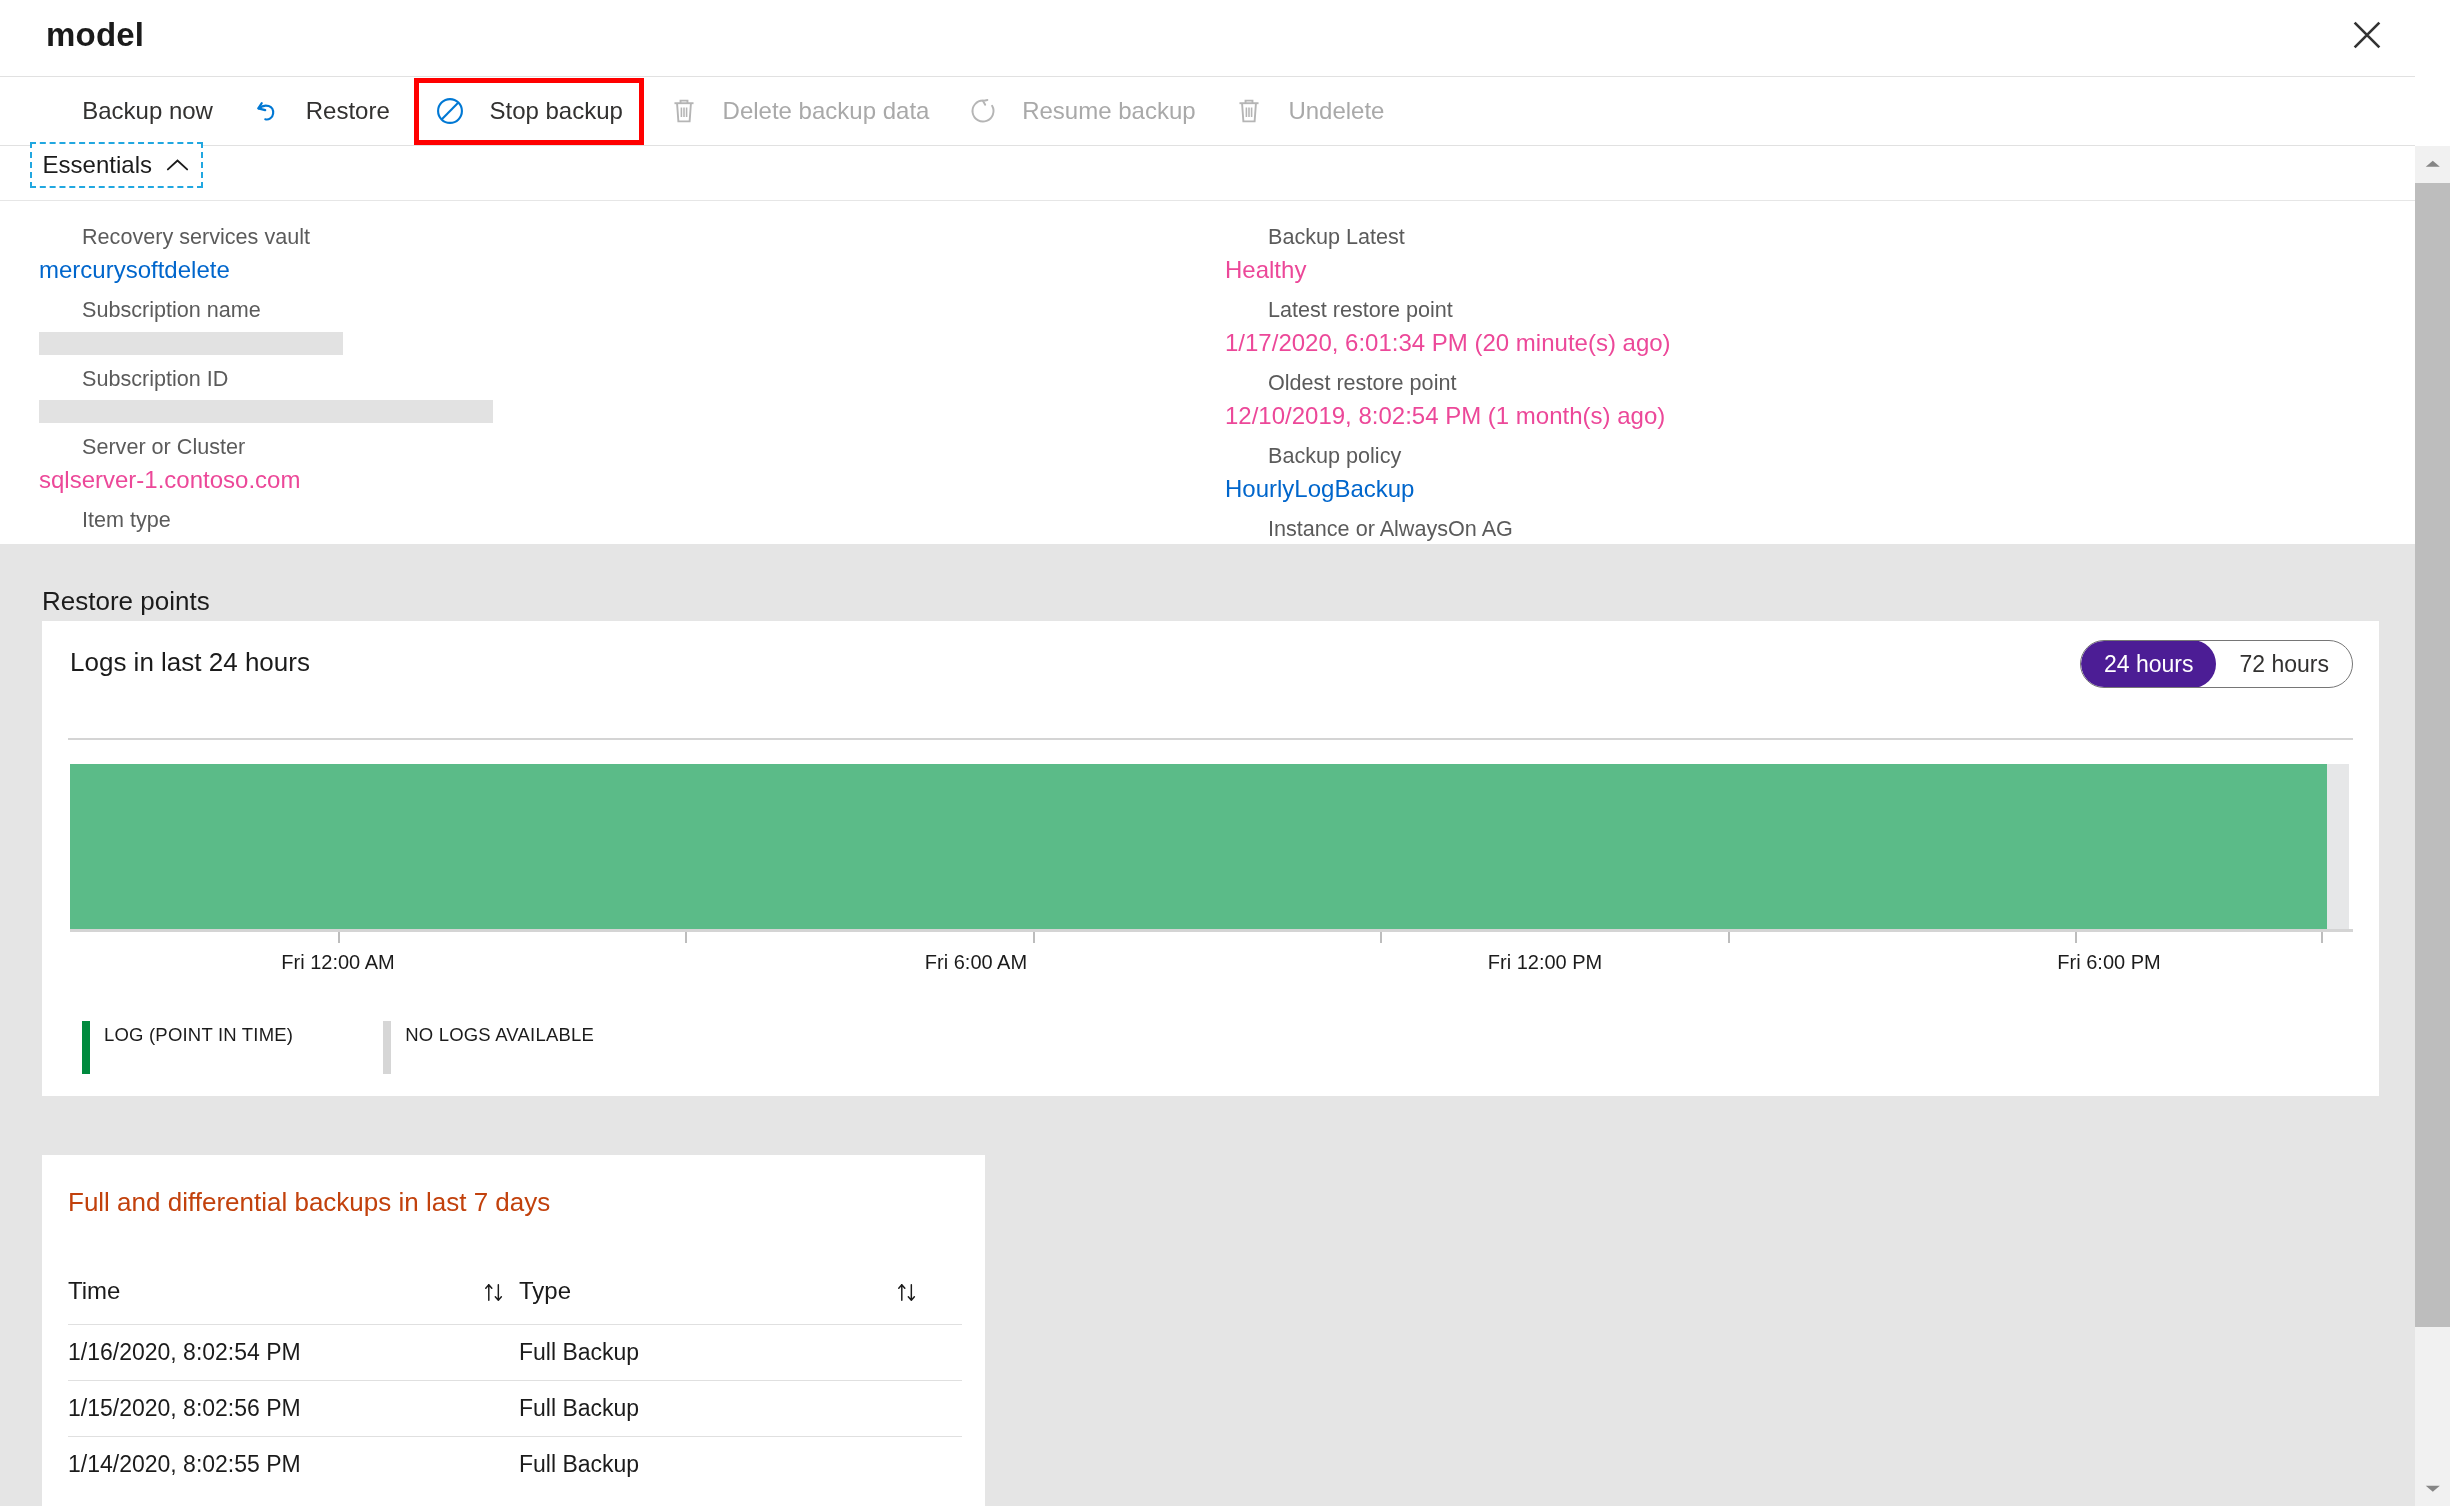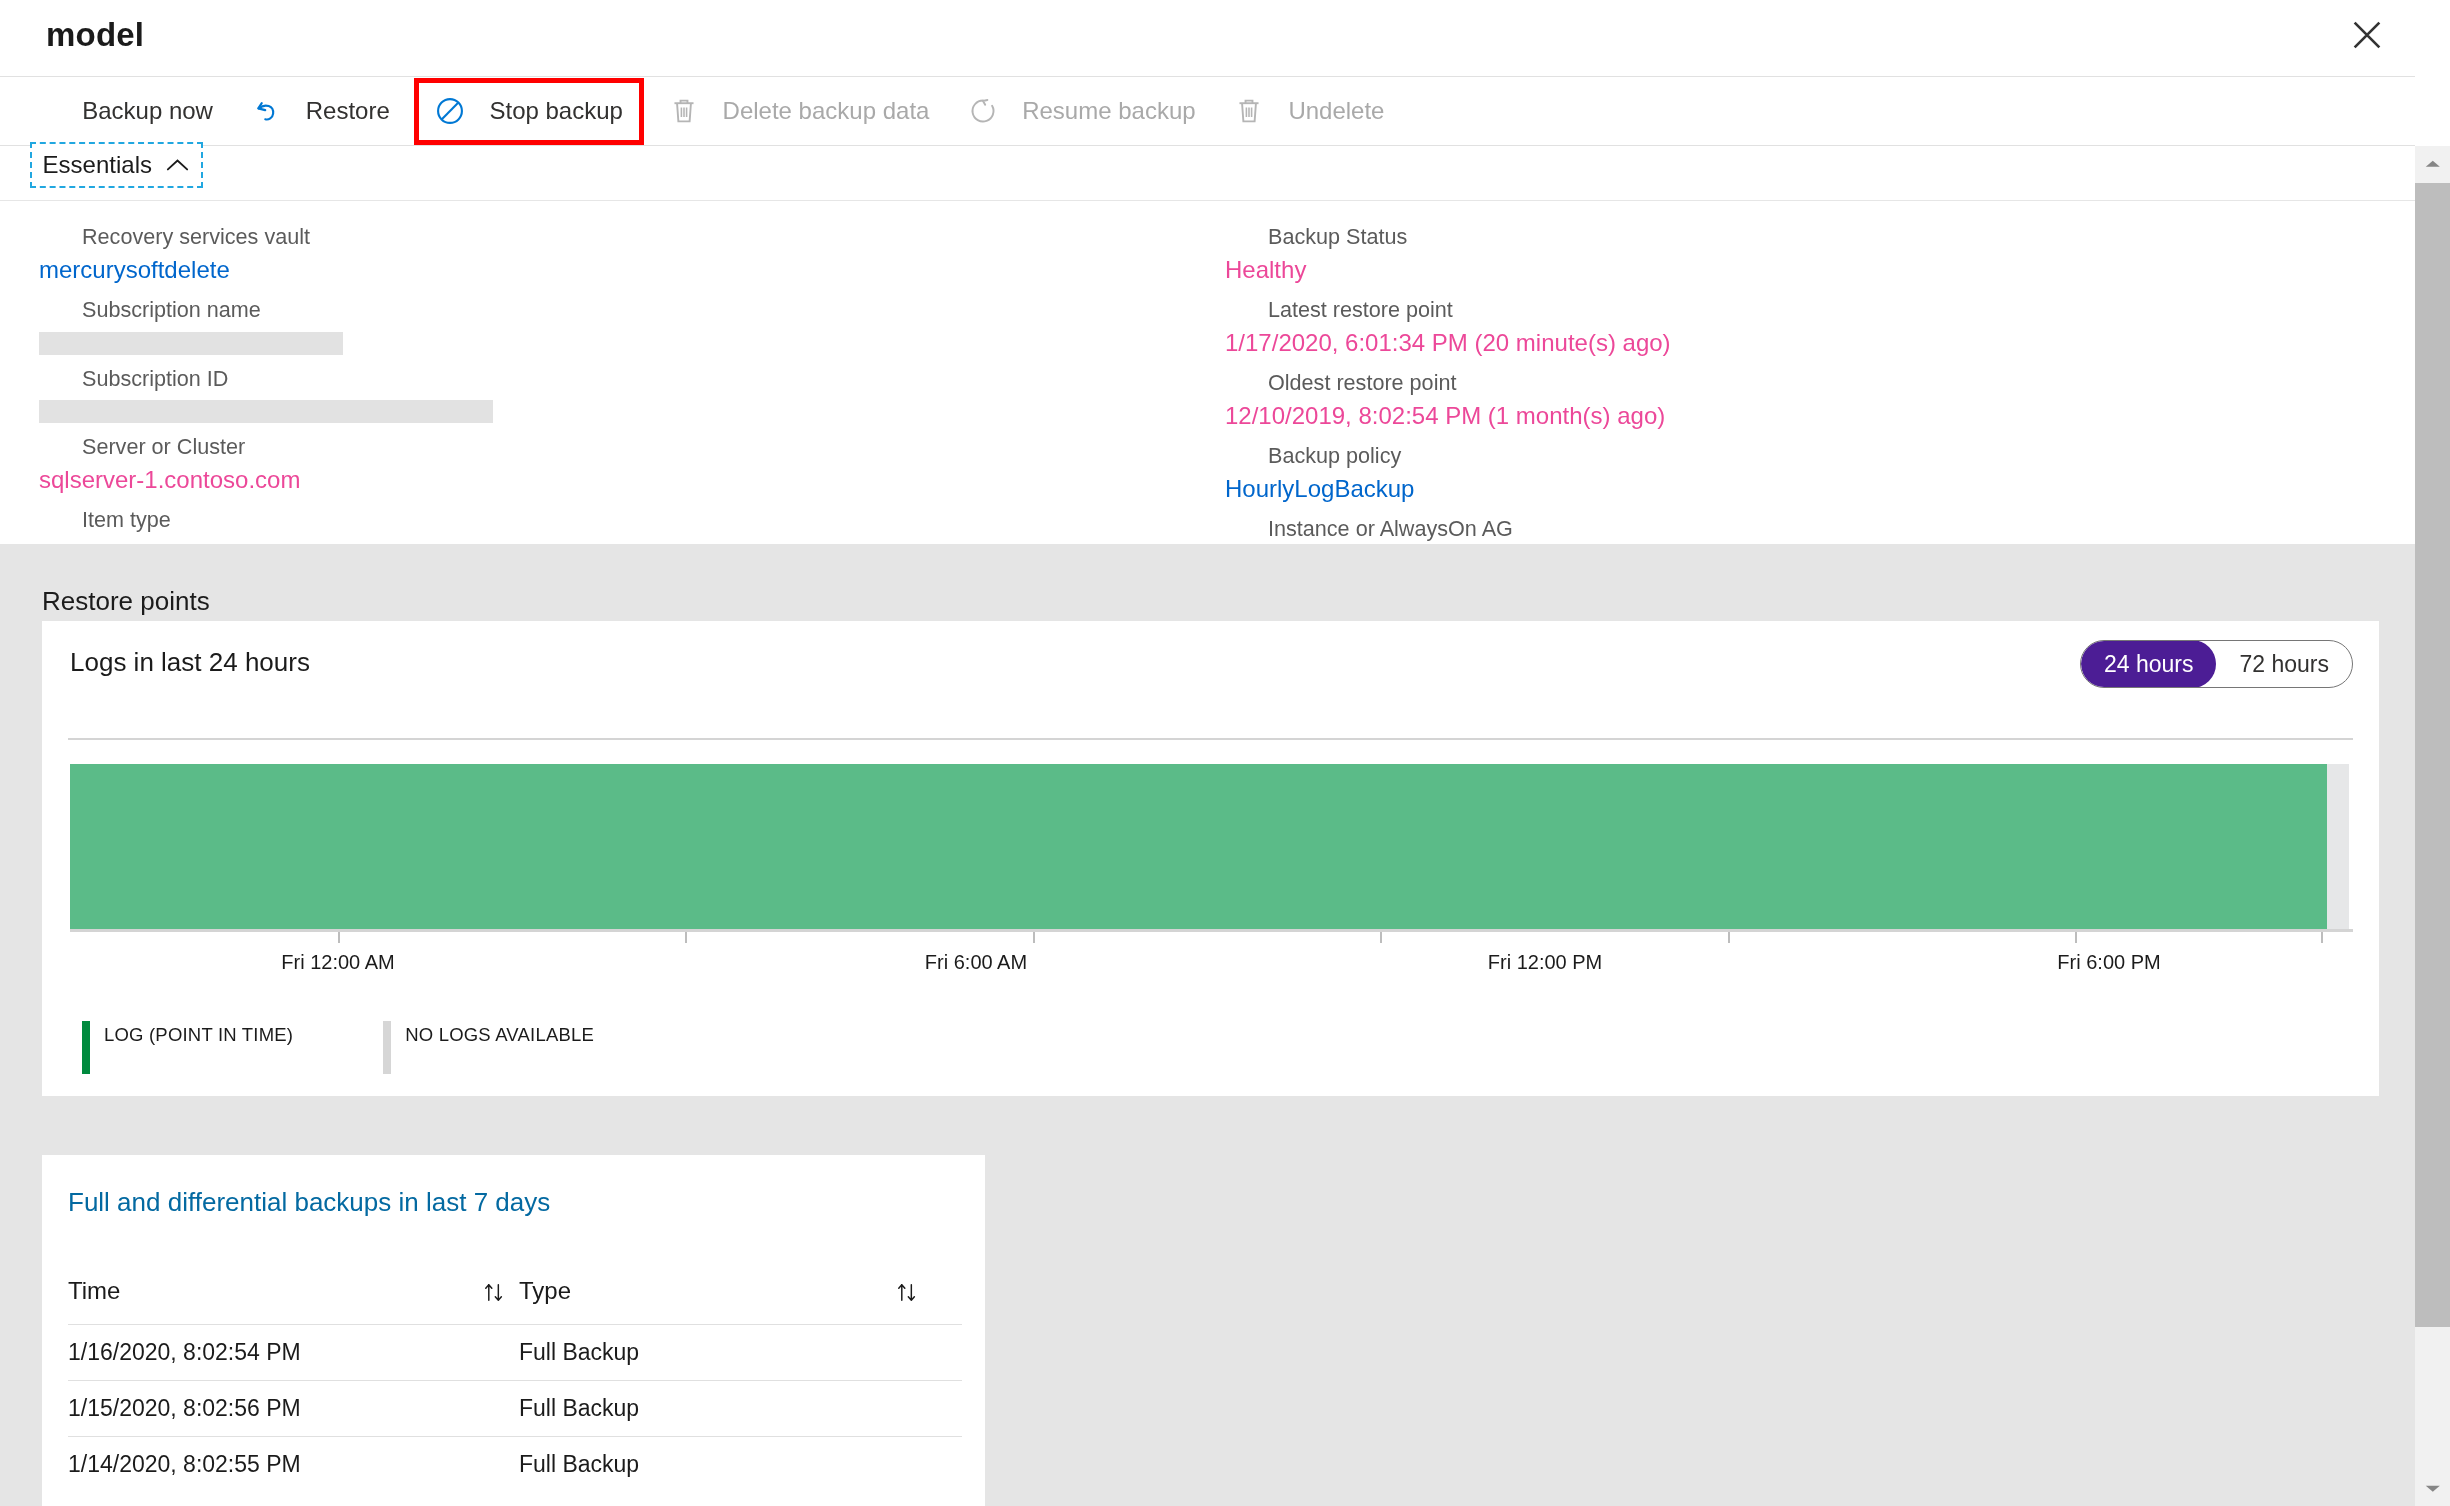--- a/index.html
+++ b/index.html
@@ -111,21 +111,21 @@
   .legend { position: absolute; left: 40px; top: 400px; display: flex; gap: 90px; }
   .legend-item { display: flex; align-items: stretch; gap: 14px; }
   .legend-swatch { width: 8px; height: 53px; }
   .legend-text { font-size: 18.5px; color: #1b1b1b; line-height: 23px; padding-top: 1.8px; letter-spacing: 0.2px; }
 
   
   .card-table {
     position: absolute; left: 42px; top: 611px; width: 943px; height: 351px;
     background: #fff;
   }
-  .table-title { position: absolute; left: 26px; top: 32px; font-size: 26px; color: #0369a1; }
+  .table-title { position: absolute; left: 26px; top: 32px; font-size: 26px; color: #c2410c; }
   .tbl { position: absolute; left: 26px; top: 102px; right: 23px; }
   .thead { display: flex; height: 67px; align-items: center; }
   .th {
     display: flex; align-items: flex-end; justify-content: space-between;
     font-size: 24px; color: #1b1b1b; cursor: pointer; padding-right: 12.3px;
   }
   .th.c1 { width: 451px; }
   .th.c2 { width: 413px; }
   .sort-ic { display: block; }
   .row { display: flex; height: 56px; align-items: center; border-top: 1.8px solid #e0e0e0; }
@@ -249,21 +249,21 @@
         <div class="fld-value">sqlserver-1.contoso.com</div>
       </div>
       <div class="fld">
         <div class="fld-label">Item type</div>
         <div class="fld-value">SQL Server in Azure VM</div>
       </div>
     </div>
 
     <div class="col right">
       <div class="fld">
-        <div class="fld-label">Backup Status</div>
+        <div class="fld-label">Backup Latest</div>
         <div class="fld-value">Healthy</div>
       </div>
       <div class="fld">
         <div class="fld-label">Latest restore point</div>
         <div class="fld-value">1/17/2020, 6:01:34 PM (20 minute(s) ago)</div>
       </div>
       <div class="fld">
         <div class="fld-label">Oldest restore point</div>
         <div class="fld-value">12/10/2019, 8:02:54 PM (1 month(s) ago)</div>
       </div>

